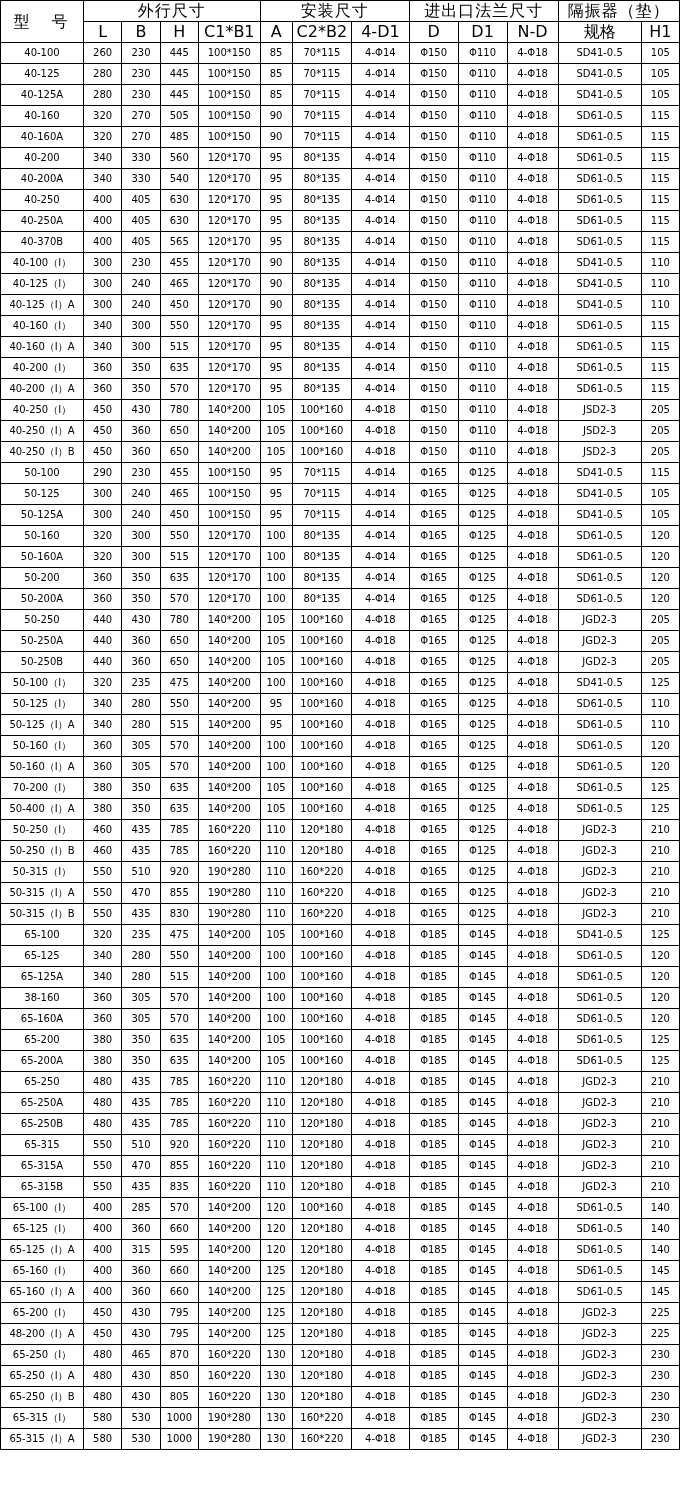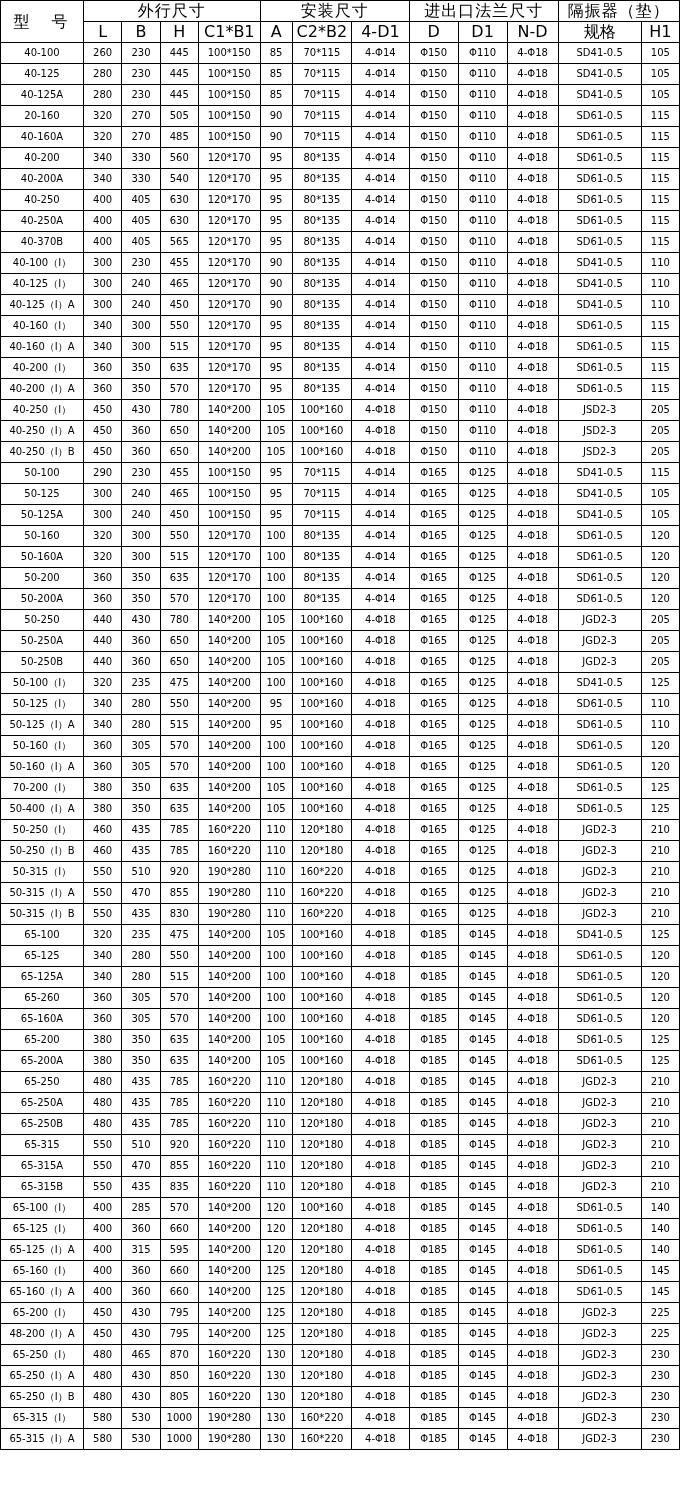--- a/index.html
+++ b/index.html
@@ -141,21 +141,21 @@
         <td>85</td>
         <td>70*115</td>
         <td>4-Φ14</td>
         <td>Φ150</td>
         <td>Φ110</td>
         <td>4-Φ18</td>
         <td>SD41-0.5</td>
         <td>105</td>
       </tr>
       <tr>
-        <td class="model">20-160</td>
+        <td class="model">40-160</td>
         <td>320</td>
         <td>270</td>
         <td>505</td>
         <td>100*150</td>
         <td>90</td>
         <td>70*115</td>
         <td>4-Φ14</td>
         <td>Φ150</td>
         <td>Φ110</td>
         <td>4-Φ18</td>
@@ -771,21 +771,21 @@
         <td>100</td>
         <td>100*160</td>
         <td>4-Φ18</td>
         <td>Φ185</td>
         <td>Φ145</td>
         <td>4-Φ18</td>
         <td>SD61-0.5</td>
         <td>120</td>
       </tr>
       <tr>
-        <td class="model">65-260</td>
+        <td class="model">38-160</td>
         <td>360</td>
         <td>305</td>
         <td>570</td>
         <td>140*200</td>
         <td>100</td>
         <td>100*160</td>
         <td>4-Φ18</td>
         <td>Φ185</td>
         <td>Φ145</td>
         <td>4-Φ18</td>

